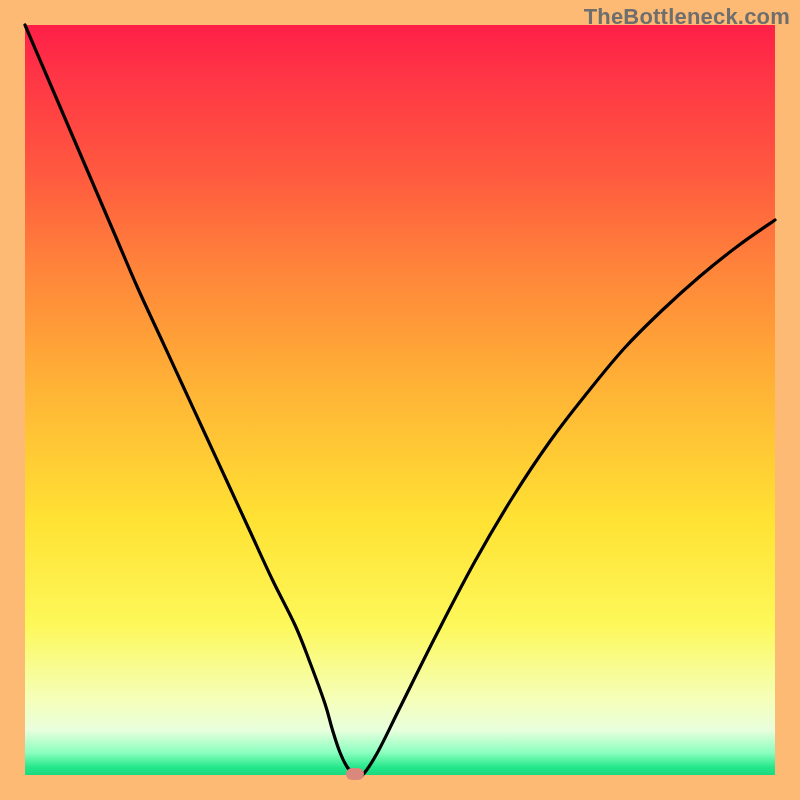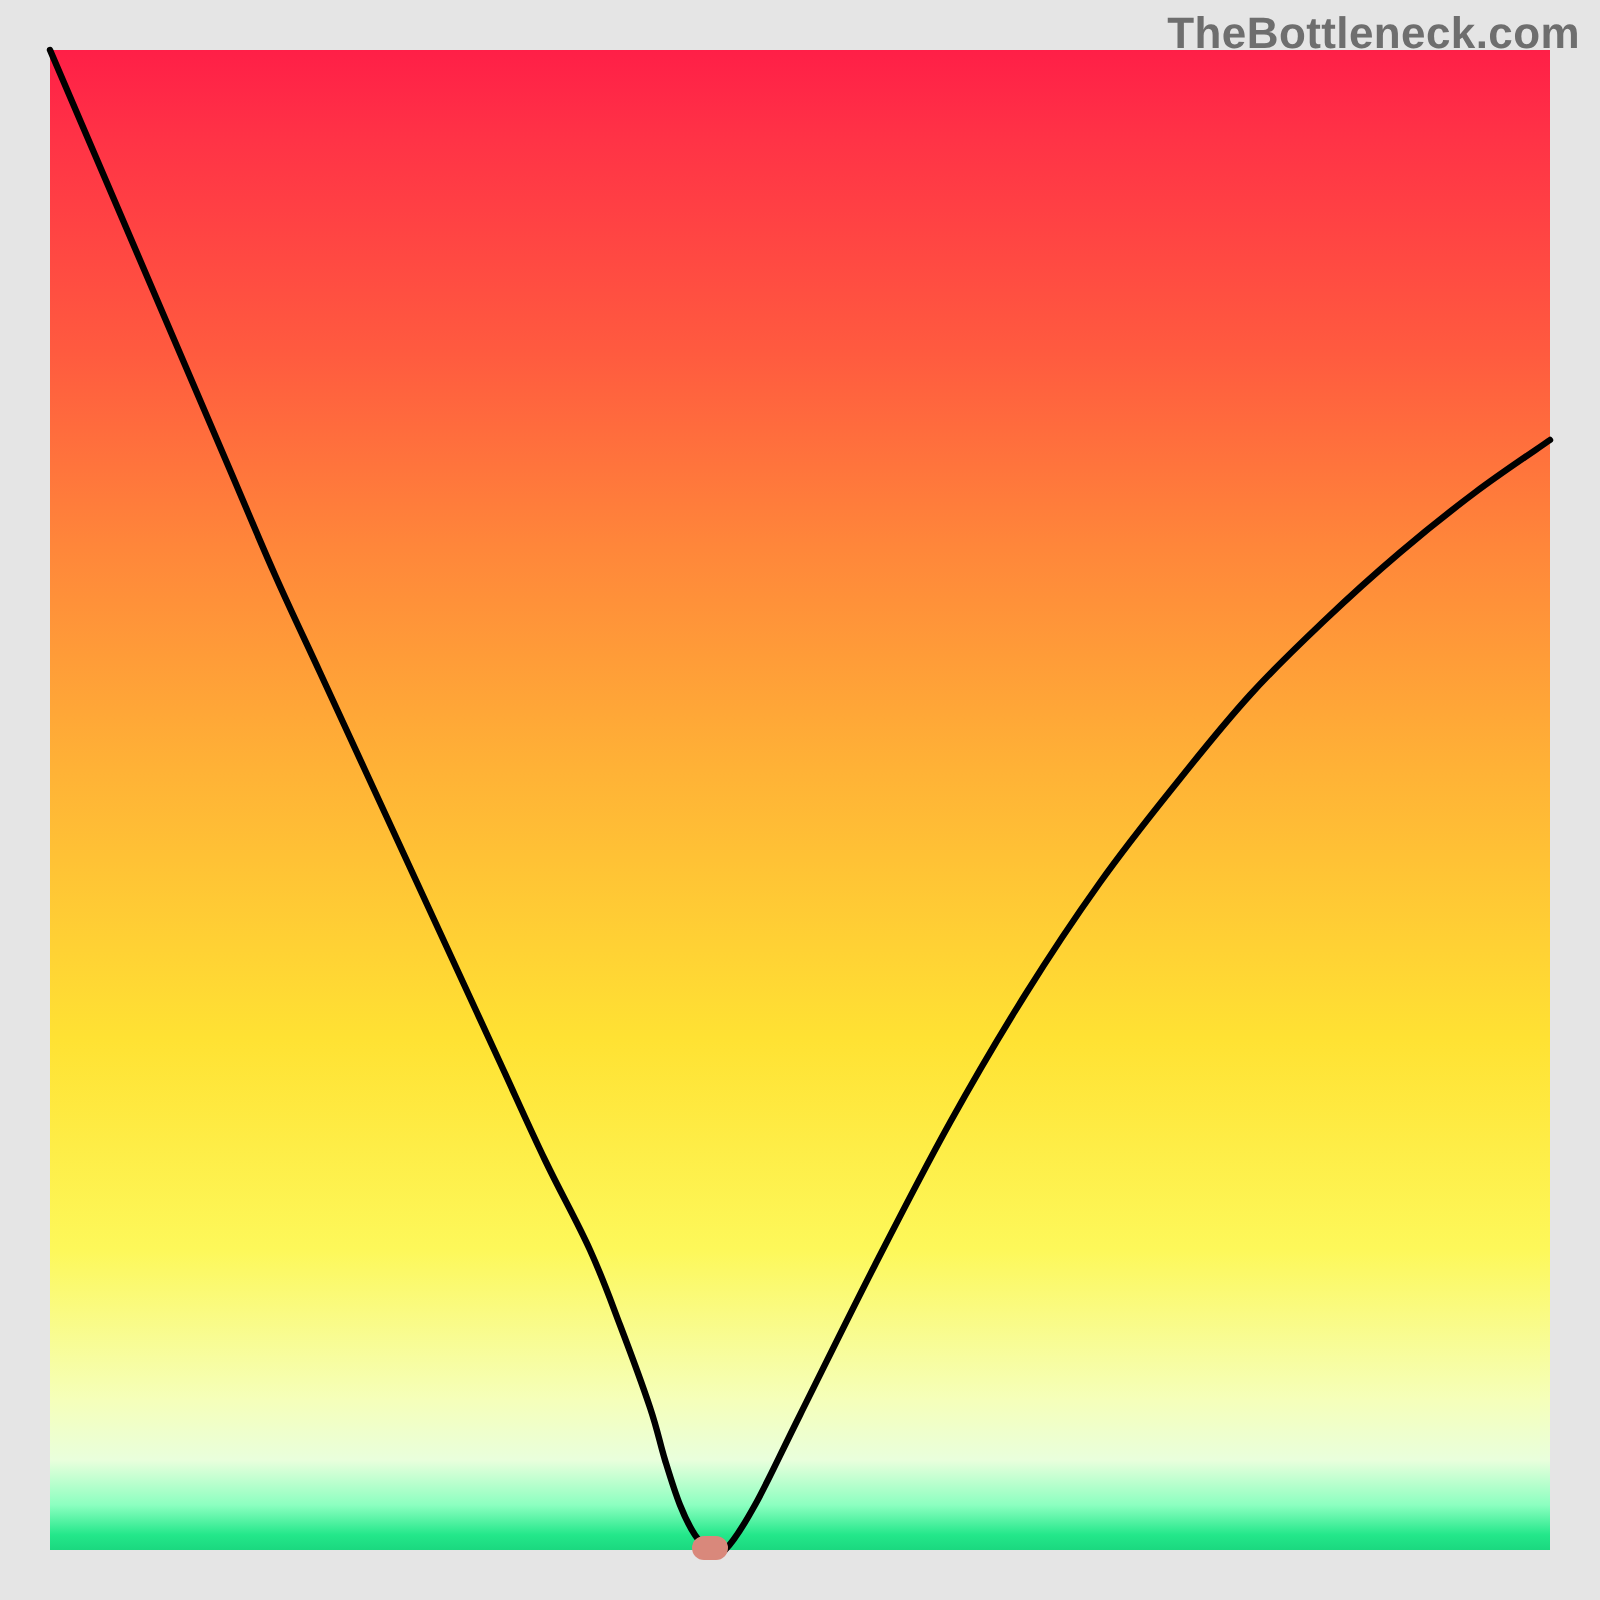--- a/index.html
+++ b/index.html
@@ -1,21 +1,21 @@
 <!DOCTYPE html>
 <html><head>
 <meta charset="utf-8">
 <style>
   * { margin: 0; padding: 0; box-sizing: border-box; }
   html, body { width: 800px; height: 800px; overflow: hidden; background: #000; }
   .frame {
     position: relative;
     width: 800px;
     height: 800px;
-    background: #e5e5e5;
+    background: #fdba74;
   }
   .watermark {
     position: absolute;
     top: 4px;
     right: 10px;
     font-family: Arial, Helvetica, sans-serif;
     font-size: 22px;
     font-weight: 600;
     color: #6e6e6e;
     letter-spacing: 0.2px;

